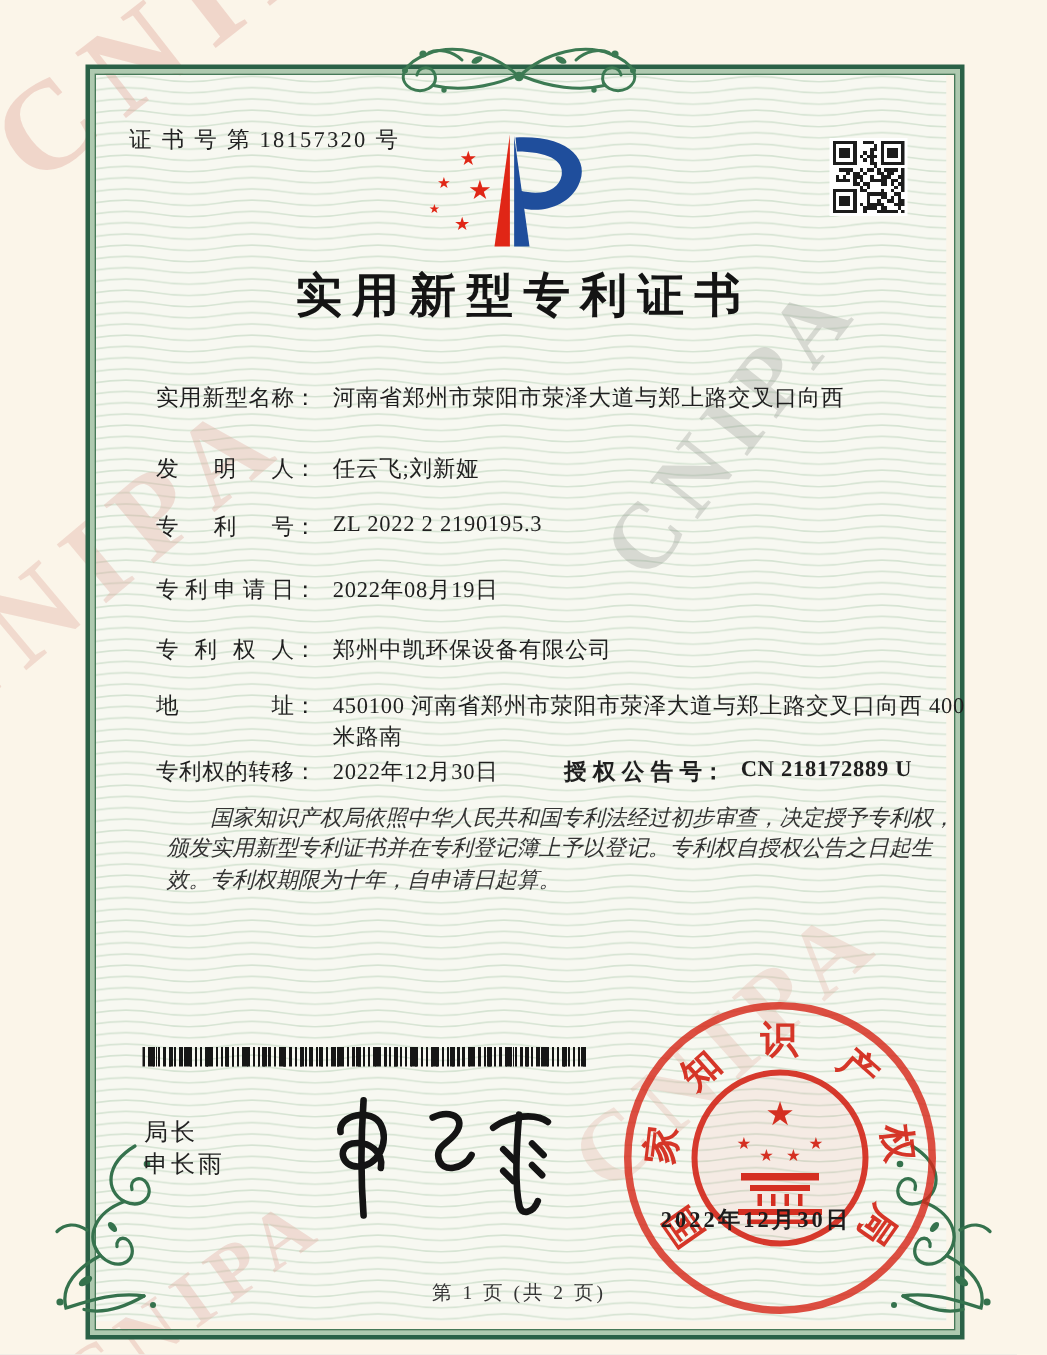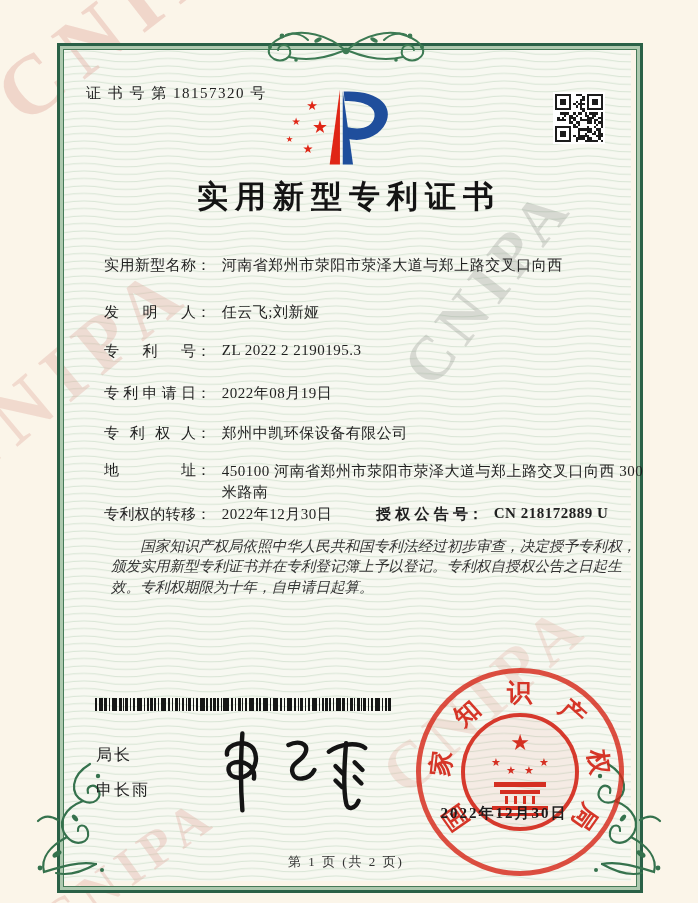--- a/index.html
+++ b/index.html
@@ -42,21 +42,21 @@
              color:#333;font-style:italic;margin-left:23px;}
   .body-text p{margin:0;text-indent:2em;}
   
   .barcode{position:absolute;left:95px;top:698px;width:296px;height:13px;z-index:3;
     background:
       repeating-linear-gradient(90deg,#161616 0 1.5px,transparent 1.5px 3.5px),
       repeating-linear-gradient(90deg,transparent 0 5px,#161616 5px 8px,transparent 8px 12.5px),
       repeating-linear-gradient(90deg,transparent 0 9px,#161616 9px 10px,transparent 10px 17px);}
   .signer{position:absolute;left:96px;top:745px;z-index:3;font-family:"Liberation Sans","DejaVu Sans",sans-serif;
           font-size:16px;color:#222;letter-spacing:2px;}
-  .signer .s1{margin-bottom:14px;}
+  .signer .s1{}
   .signature{position:absolute;left:205px;top:722px;z-index:3;}
   .seal{position:absolute;left:416px;top:668px;width:208px;height:208px;border:5px solid rgba(214,40,26,.82);
         border-radius:50%;z-index:4;box-sizing:border-box;}
   .seal-org span{position:absolute;left:50%;top:50%;font-size:25px;font-weight:700;color:rgba(211,37,23,.92);
         transform-origin:0 0;font-family:"Liberation Serif","DejaVu Serif",serif;}
   .emblem{position:absolute;left:50%;top:50%;transform:translate(-50%,-50%);}
   .seal-date{position:absolute;left:424px;top:804px;width:160px;text-align:center;z-index:5;
         font-size:15px;font-weight:700;letter-spacing:2px;color:#1c1c1c;}
   .footer{position:absolute;left:0;top:853px;width:692px;text-align:center;font-size:13px;letter-spacing:2px;
         color:#333;z-index:3;}
@@ -319,21 +319,21 @@
     <div class="frow" style="top:384px">
       <span class="flabel">专利申请日</span><span class="fcolon">：</span>
       <span class="fvalue">2022年08月19日</span>
     </div>
     <div class="frow" style="top:424px">
       <span class="flabel">专利权人</span><span class="fcolon">：</span>
       <span class="fvalue">郑州中凯环保设备有限公司</span>
     </div>
     <div class="frow" style="top:461px">
       <span class="flabel">地址</span><span class="fcolon">：</span>
-      <span class="fvalue fvalue-wrap">450100 河南省郑州市荥阳市荥泽大道与郑上路交叉口向西 300 米路南</span>
+      <span class="fvalue fvalue-wrap">450100 河南省郑州市荥阳市荥泽大道与郑上路交叉口向西 400 米路南</span>
     </div>
     <div class="frow" style="top:505px">
       <span class="flabel">专利权的转移</span><span class="fcolon">：</span>
       <span class="fvalue">2022年12月30日</span>
       <span class="grant2">
         <span class="flabel">授权公告号</span><span class="fcolon">：</span>
         <span class="fvalue">CN 218172889 U</span>
       </span>
     </div>
   </div>

